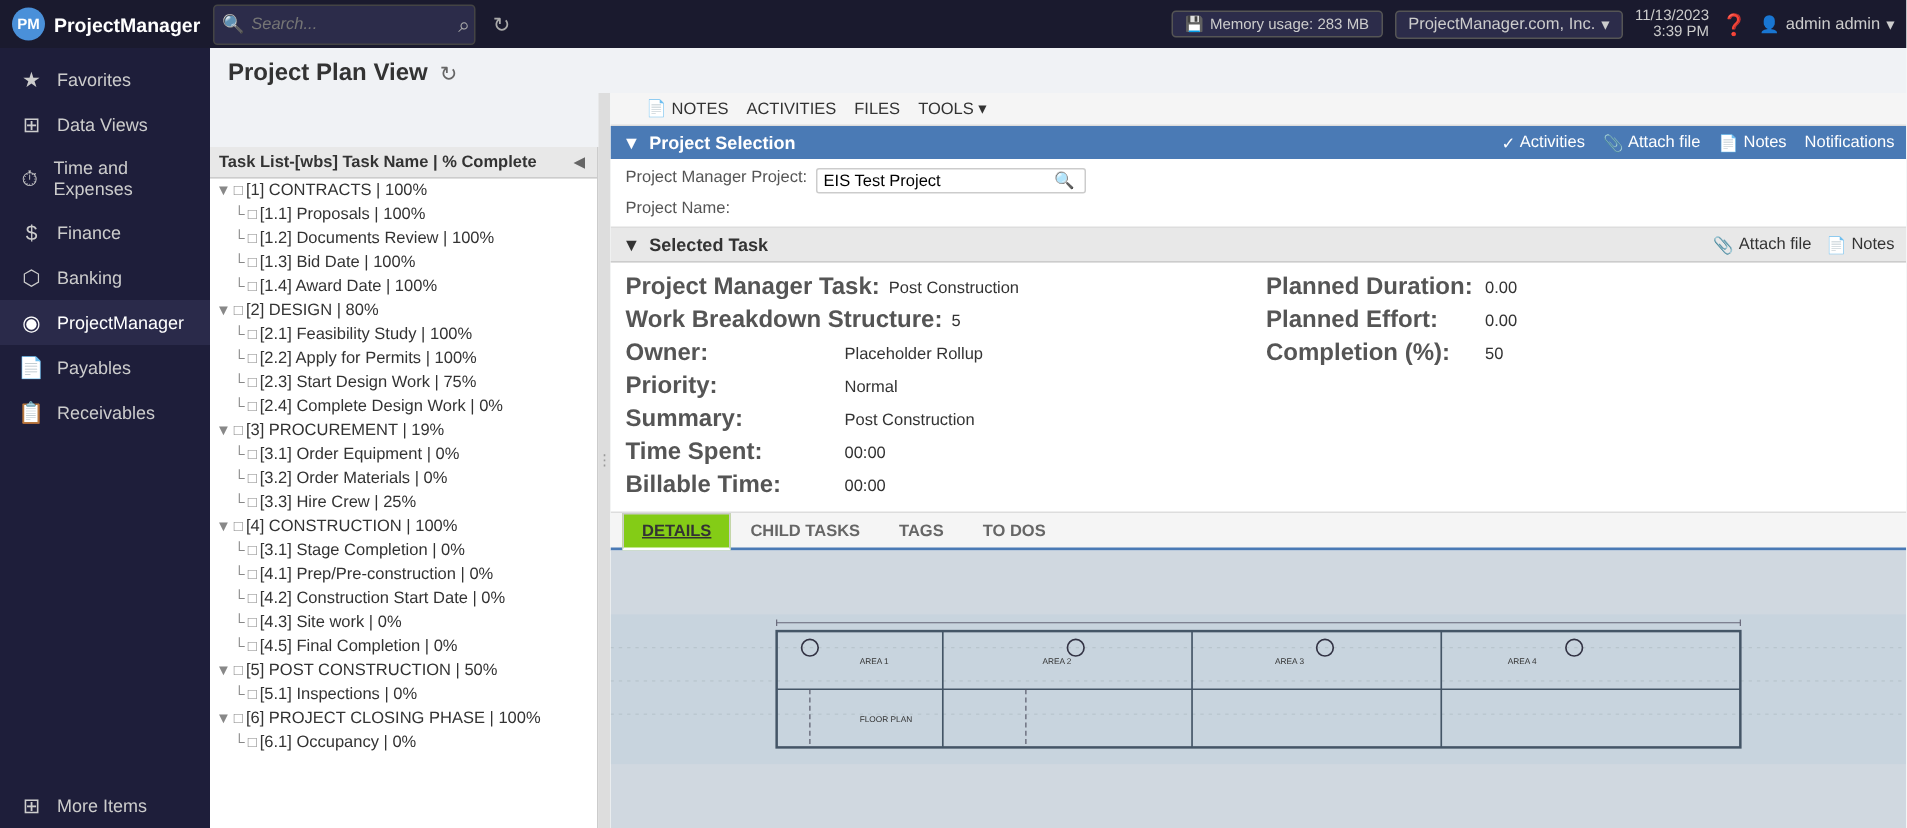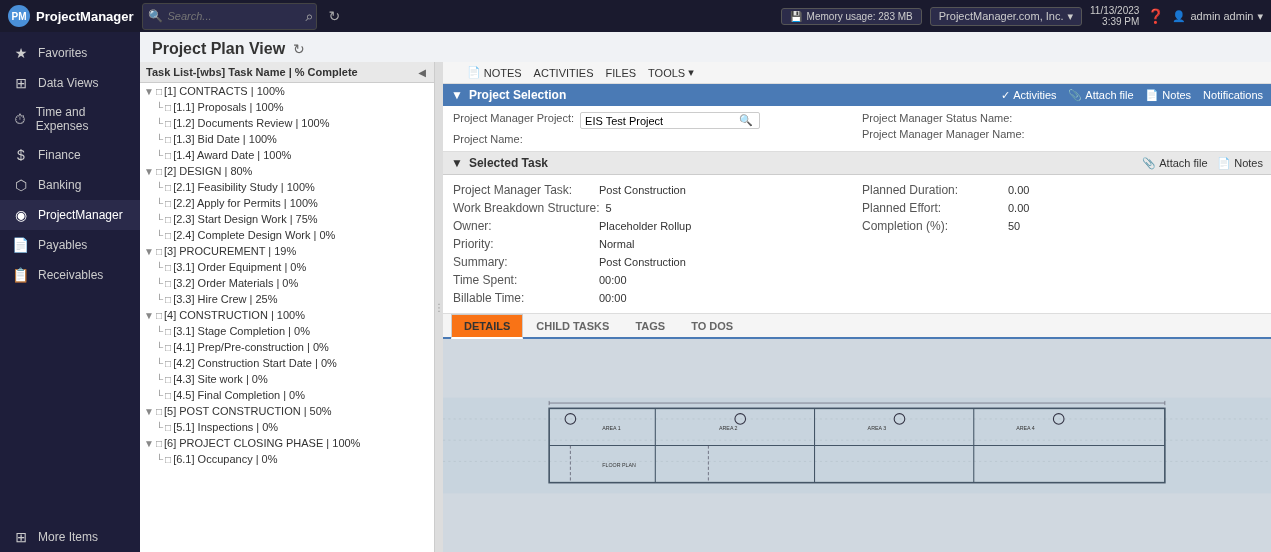--- a/index.html
+++ b/index.html
@@ -156,27 +156,28 @@
 
     
     .panels {
       display: flex;
       flex: 1;
       overflow: hidden;
     }
 
     
     .task-panel {
-      width: 295px;
+      width: 259px;
       background: white;
       border-right: 1px solid #ccc;
       display: flex;
       flex-direction: column;
       flex-shrink: 0;
       overflow: hidden;
+      margin-top: 36px;
     }
     .task-panel-header {
       background: #e8e8e8;
       padding: 4px 6px;
       font-size: 11px;
       font-weight: bold;
       color: #333;
       border-bottom: 1px solid #ccc;
       display: flex;
       align-items: center;
@@ -303,21 +304,22 @@
     .detail-row {
       display: flex;
       align-items: center;
       gap: 6px;
       font-size: 11px;
       padding: 2px 0;
     }
     .detail-label {
       color: #555;
       min-width: 140px;
-      font-size: 12px;
+      font-size: 16px;
+      font-weight: bold;
     }
     .detail-value {
       color: #333;
       font-size: 11px;
     }
 
     
     .tabs-bar {
       display: flex;
       border-bottom: 2px solid #4a7ab5;
@@ -327,24 +329,25 @@
     .tab {
       padding: 5px 12px;
       font-size: 11px;
       font-weight: bold;
       color: #666;
       cursor: pointer;
       border: 1px solid transparent;
       margin-bottom: -2px;
     }
     .tab.active {
-      background: #f97316;
+      background: #84cc16;
       border: 1px solid #ccc;
       border-bottom: 2px solid white;
       color: #333;
+      text-decoration: underline;
     }
 
     
     .blueprint-area {
       flex: 1;
       background: #d0d8e0;
       overflow: hidden;
       position: relative;
       display: flex;
       align-items: center;
@@ -656,30 +659,20 @@
                 <input type="text" value="EIS Test Project" style="">
                 <span>🔍</span>
               </div>
             </div>
             <div class="field-row" style="margin-top:4px;">
               <span class="field-label">Project Name:</span>
               <span class="field-value"></span>
             </div>
           </div>
 
-          <div>
-            <div class="field-row">
-              <span class="field-label">Project Manager Status Name:</span>
-              <span class="field-value"></span>
-            </div>
-            <div class="field-row" style="margin-top:4px;">
-              <span class="field-label">Project Manager Manager Name:</span>
-              <span class="field-value"></span>
-            </div>
-          </div>
         </div>
 
         <div class="selected-task-header">
           <span>▼</span>
           <span>Selected Task</span>
           <div class="selected-task-header-actions">
             <div style="display:flex;align-items:center;gap:3px;cursor:pointer;">
               <span>📎</span>
               <span>Attach file</span>
             </div>

